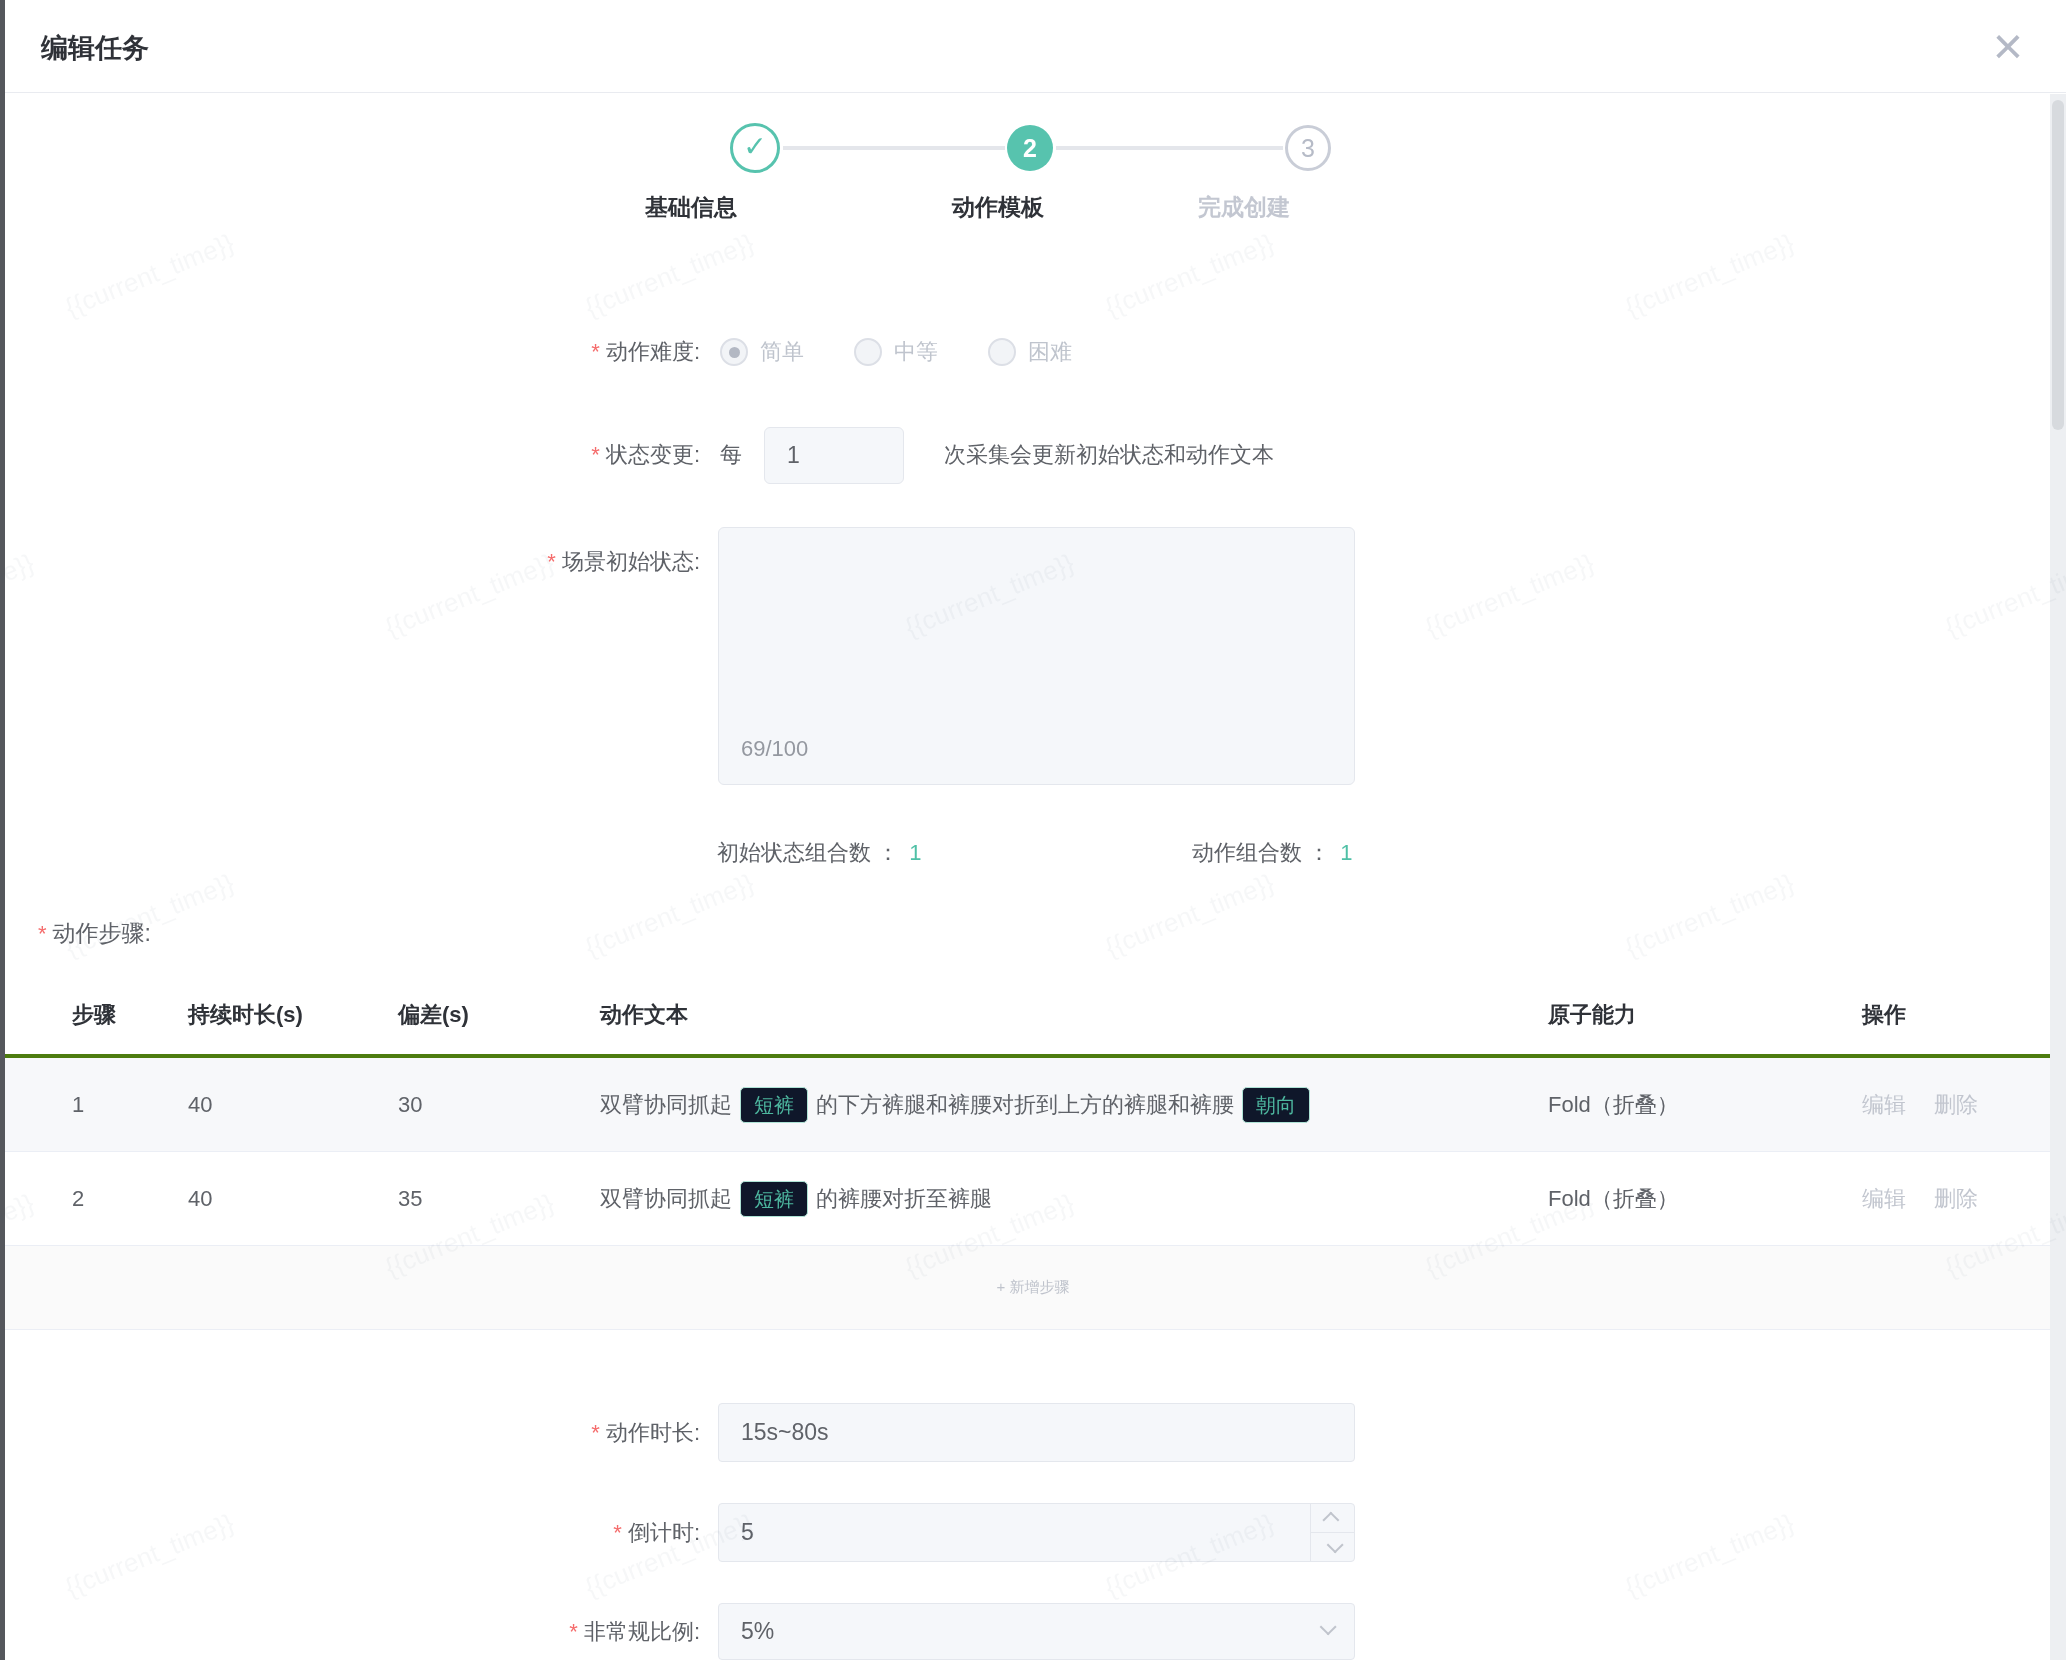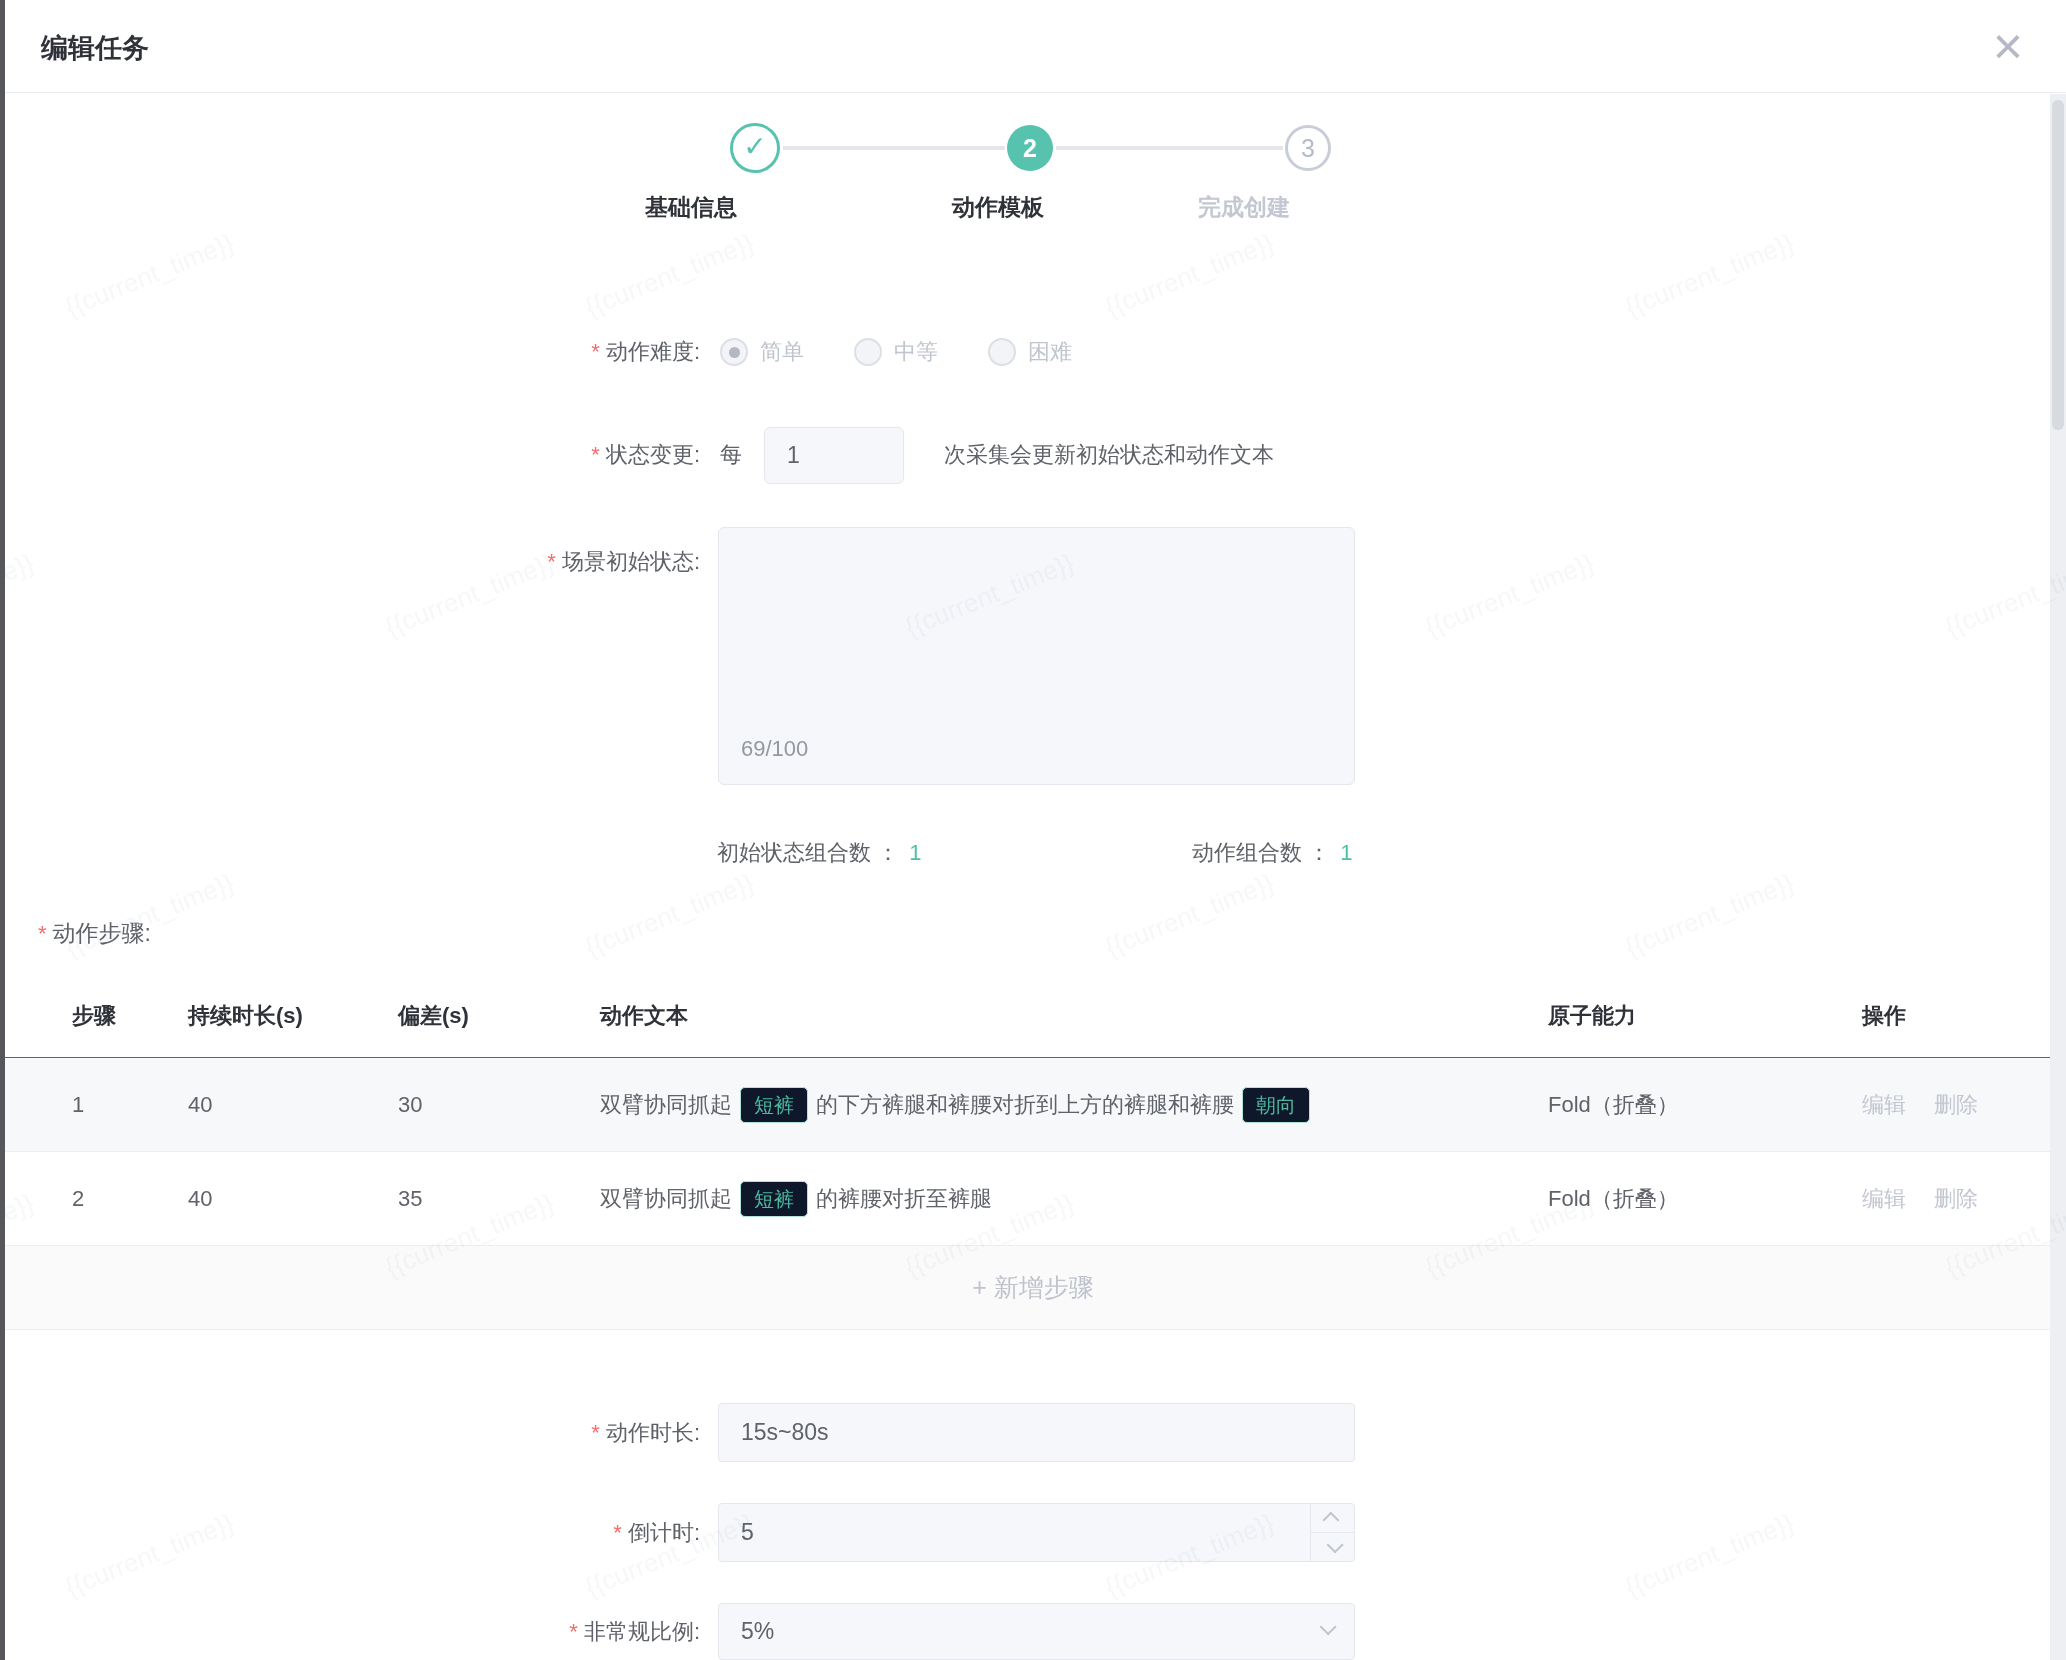--- a/index.html
+++ b/index.html
@@ -72,32 +72,32 @@
   
   .combo-label { position:absolute; font-size:22px; color:#5f6268; }
   .combo-val { color:#4fc0a6; margin-left:10px; }
   .combo-1 { left:717px; top:838px; }
   .combo-2 { left:1192px; top:838px; }
 
   
   .section-label { position:absolute; left:38px; top:918px; font-size:23px; color:#5f6268; }
   .steps-table { position:absolute; left:0; right:0; top:975px; }
   .t-row { display:flex; align-items:center; padding-left:72px; border-bottom:1px solid #ebeef5; }
-  .t-head { height:83px; font-weight:700; color:#2f3238; font-size:22px; border-bottom:1px solid #4d7c0f; }
+  .t-head { height:83px; font-weight:700; color:#2f3238; font-size:22px; border-bottom:4px solid #4d7c0f; }
   .c1 { width:116px; } .c2 { width:210px; } .c3 { width:202px; } .c4 { width:948px; }
   .c5 { width:314px; } .c6 { flex:1; }
   .t-body-row { height:94px; font-size:22px; color:#5f6268; }
   .t-body-row.striped { background:#f7f8fa; }
   .tag { display:inline-block; margin:0 8px; padding:3px 13px; border:1px solid #aee3d5; background:#0f172a;
          color:#4db79f; border-radius:5px; font-size:20px; line-height:28px; white-space:nowrap; }
   .cell-actions span { color:#c2c6cf; cursor:pointer; }
   .cell-actions span + span { margin-left:28px; }
   .t-add-row { height:84px; background:#fafafa; display:flex; align-items:center; justify-content:center;
                border-bottom:1px solid #ebeef5; cursor:pointer; }
-  .t-add-row span { font-size:25px; color:#bfc3cc; }
+  .t-add-row span { font-size:15px; color:#bfc3cc; }
 
   
   .row-duration { top:1403px; height:59px; }
   .row-countdown { top:1503px; height:59px; }
   .row-unusual { top:1603px; height:57px; }
   .big-input { position:relative; margin-left:18px; width:637px; height:100%; background:#f5f7fa;
                border:1px solid #e4e7ed; border-radius:4px; font-size:23px; color:#5f6268;
                display:flex; align-items:center; padding-left:22px; }
   .stepper { position:absolute; right:0; top:0; bottom:0; width:44px; border-left:1px solid #e4e7ed;
              display:flex; flex-direction:column; }

